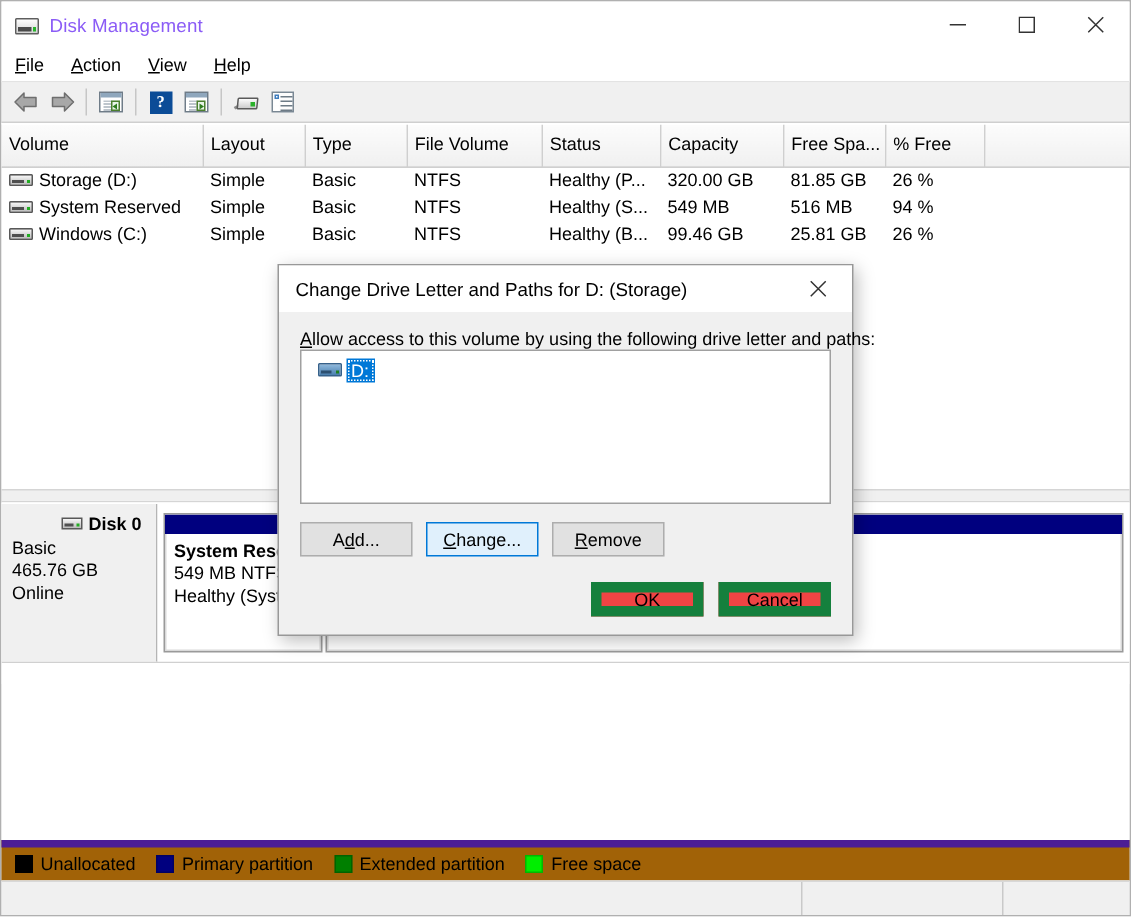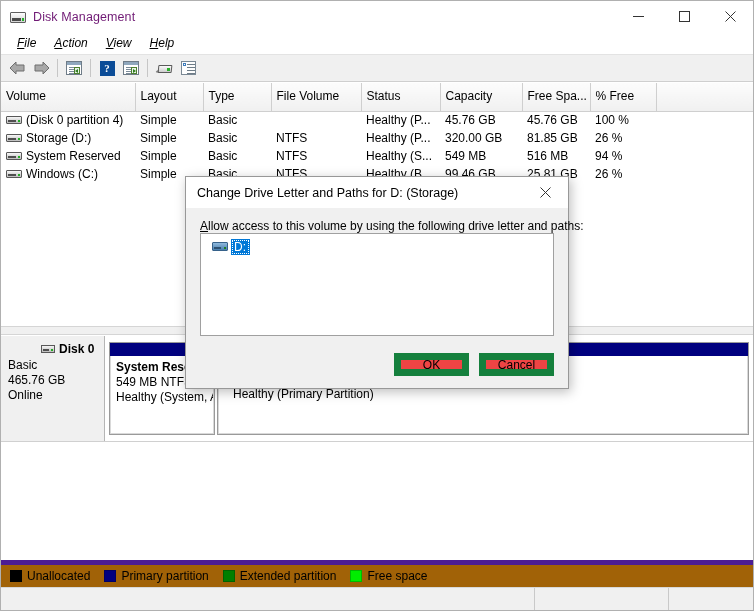--- a/index.html
+++ b/index.html
@@ -60,21 +60,21 @@
     background: #4a4a4a;
   }
   .tb-drive-led {
     position: absolute;
     left: 12px; top: 9px;
     width: 2px; height: 3px;
     background: #26b32a;
   }
   .titlebar-title {
     font-size: 12.5px;
-    color: #701a75;
+    color: #8b5cf6;
     letter-spacing: .1px;
     white-space: nowrap;
   }
   .winbtns {
     position: absolute;
     right: 0; top: 0;
     height: 31px;
     display: flex;
   }
   .winbtn {
@@ -85,24 +85,22 @@
     cursor: default;
   }
   .winbtn svg { display: block; }
 
   
   .menubar {
     height: 22px;
     background: #ffffff;
     display: flex;
     align-items: center;
-    padding-left: 7px;
     flex: 0 0 auto;
     border-bottom: 1px solid #e3e3e3;
-    font-style: italic;
   }
   .menuitem {
     padding: 2px 9px 3px 9px;
     font-size: 12px;
     color: #000;
     cursor: default;
     white-space: nowrap;
   }
   .menuitem u { text-decoration: underline; }
 
@@ -719,31 +717,20 @@
           <th>Type</th>
           <th>File Volume</th>
           <th>Status</th>
           <th>Capacity</th>
           <th>Free Spa...</th>
           <th>% Free</th>
           <th></th>
         </tr>
       </thead>
       <tbody>
-        <tr class="volrow">
-          <td><span class="volicon"><span class="vb"></span><span class="vs"></span><span class="vl"></span></span><span>(Disk 0 partition 4)</span></td>
-          <td>Simple</td>
-          <td>Basic</td>
-          <td></td>
-          <td>Healthy (P...</td>
-          <td>45.76 GB</td>
-          <td>45.76 GB</td>
-          <td>100 %</td>
-          <td></td>
-        </tr>
         <tr class="volrow">
           <td><span class="volicon"><span class="vb"></span><span class="vs"></span><span class="vl"></span></span><span>Storage (D:)</span></td>
           <td>Simple</td>
           <td>Basic</td>
           <td>NTFS</td>
           <td>Healthy (P...</td>
           <td>320.00 GB</td>
           <td>81.85 GB</td>
           <td>26 %</td>
           <td></td>
@@ -861,20 +848,25 @@
         <div class="pathitem">
           <span class="pi-ico">
               <span class="b"></span>
               <span class="s"></span>
               <span class="l"></span>
             </span>
           <span class="pi-text">D:</span>
         </div>
       </div>
 
+      <div class="dlg-btnrow">
+        <div class="btn">A<u>d</u>d...</div>
+        <div class="btn focused"><u>C</u>hange...</div>
+        <div class="btn"><u>R</u>emove</div>
+      </div>
 
       <div class="dlg-btnrow2">
         <div class="btn default">OK</div>
         <div class="btn default">Cancel</div>
       </div>
     </div>
 
   </div>
 </div>
 

